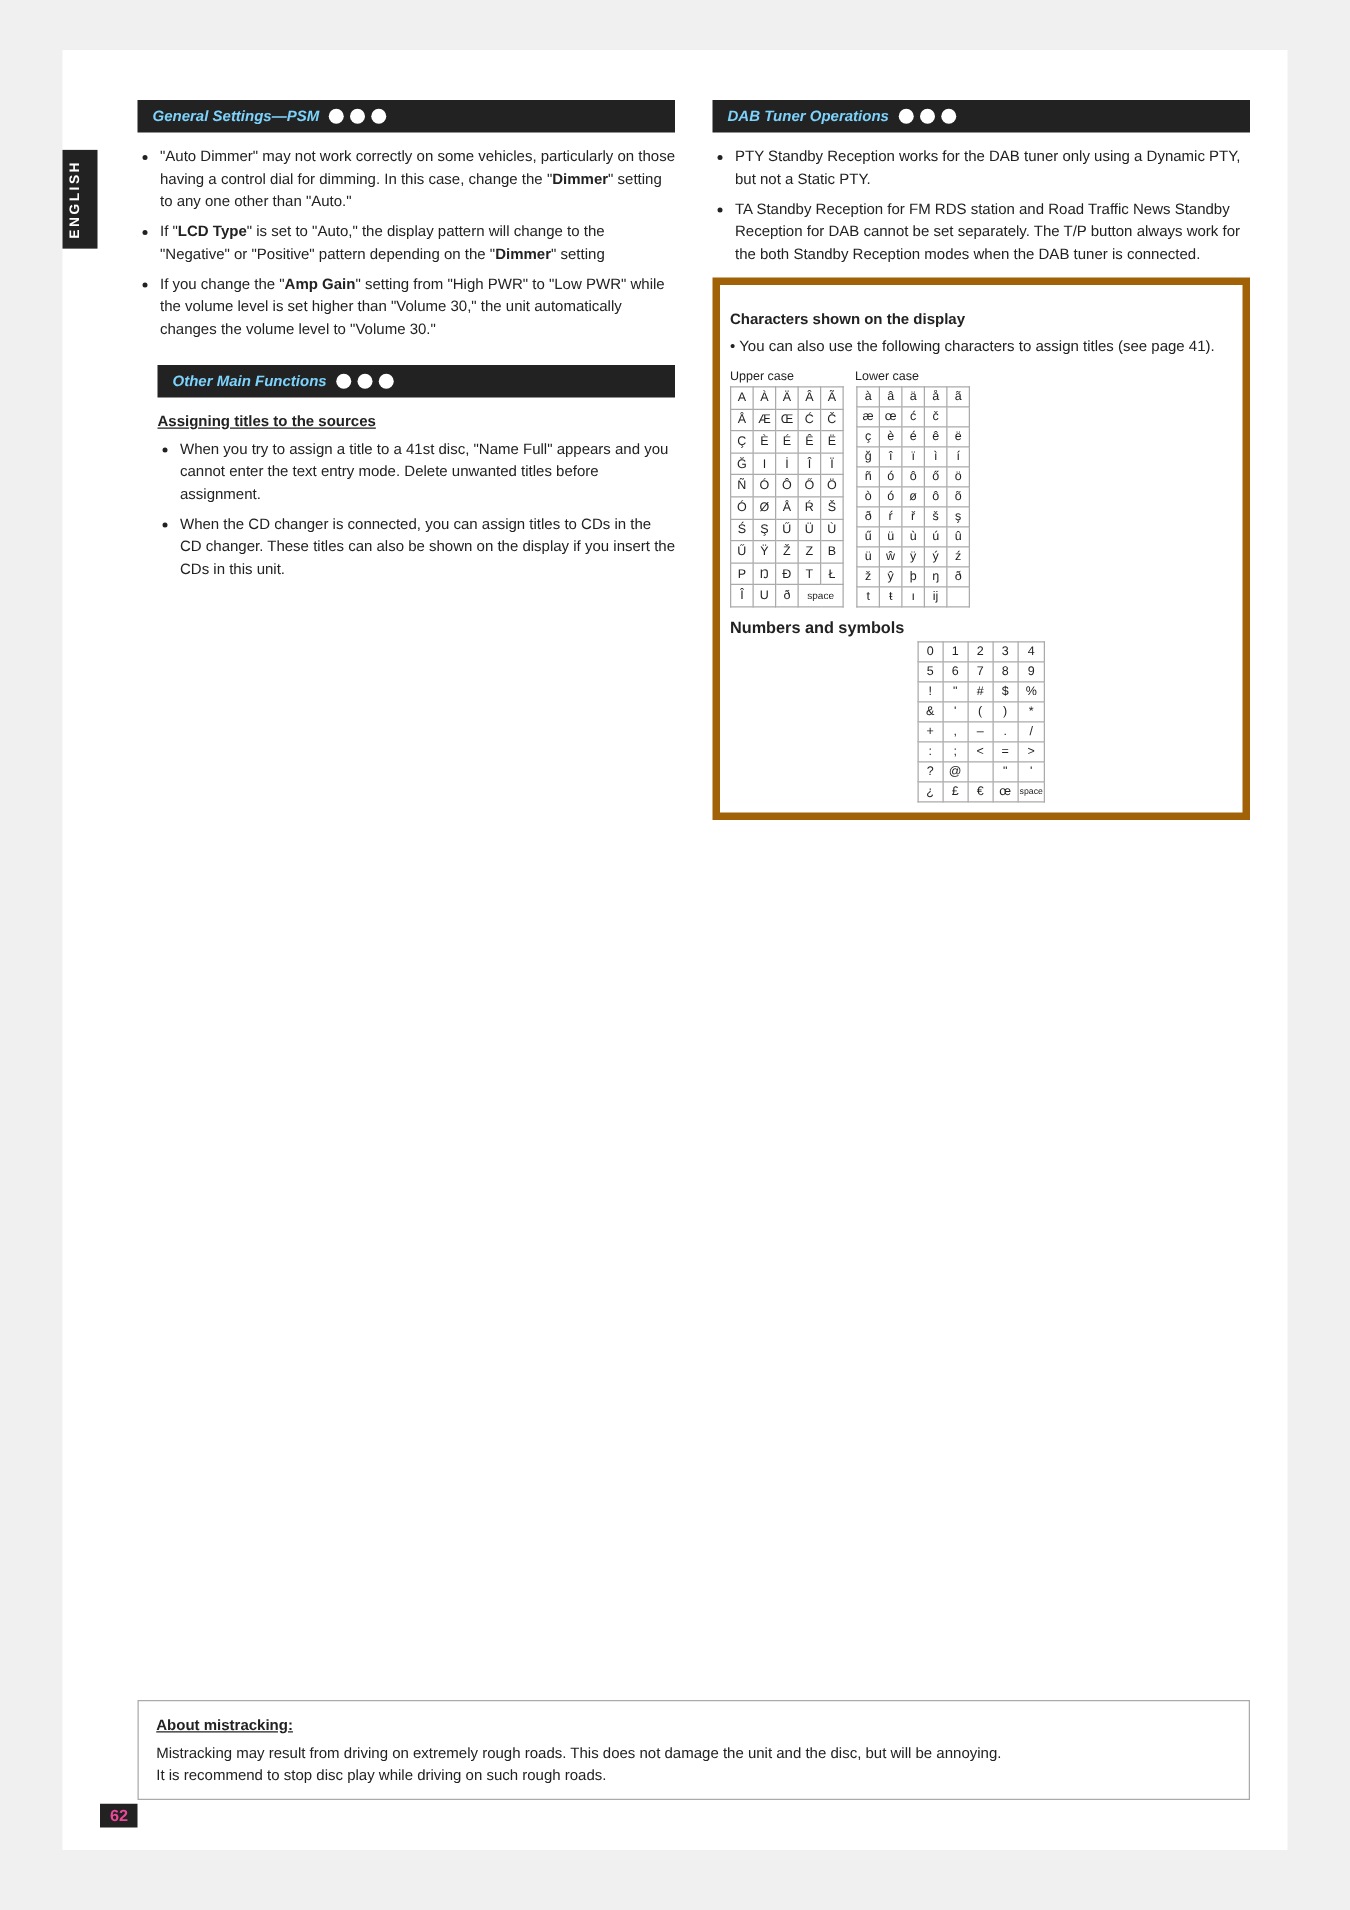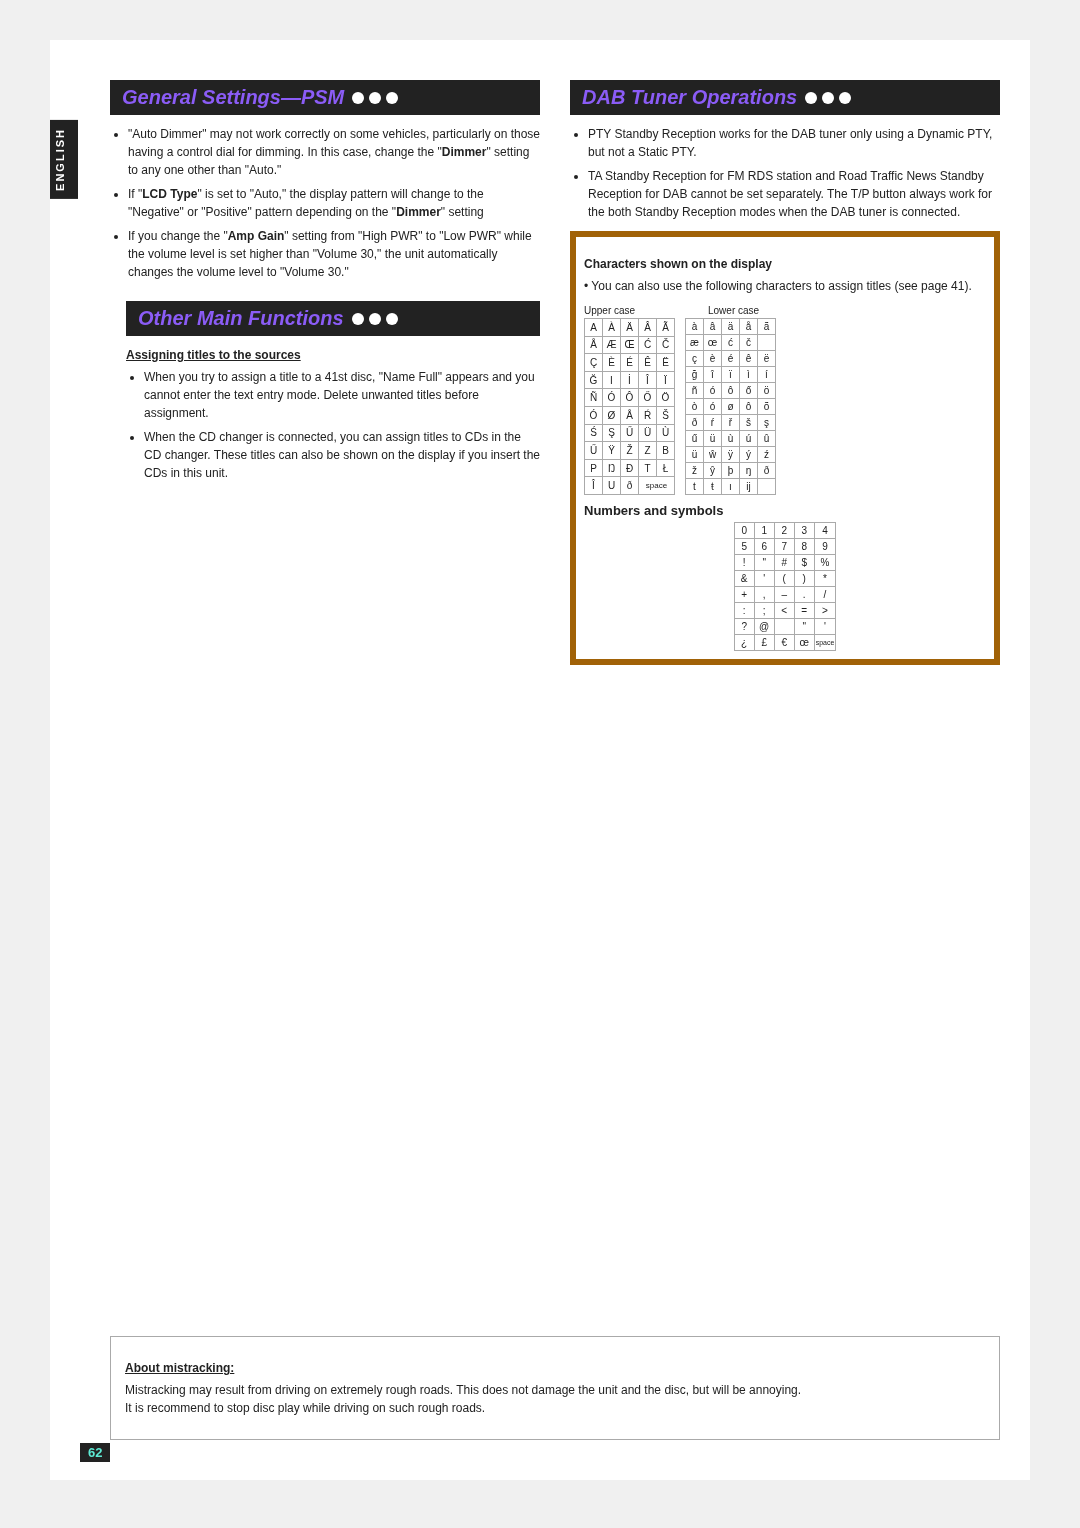--- a/index.html
+++ b/index.html
@@ -51,24 +51,24 @@
       flex: 1;
     }
     .col-left, .col-right {
       flex: 1;
     }
     
     .section-header {
       display: flex;
       align-items: center;
       background: #222;
-      color: #8b5cf6;
+      color: #7dd3fc;
       padding: 6px 12px;
       margin-bottom: 10px;
-      font-size: 20px;
+      font-size: 12px;
       font-weight: bold;
       font-style: italic;
       position: relative;
     }
     .section-header .dots {
       margin-left: 8px;
       display: flex;
       gap: 5px;
     }
     .dot {
@@ -135,45 +135,45 @@
     .num-sym-table td {
       border: 1px solid #aaa;
       width: 20px;
       height: 16px;
       text-align: center;
       padding: 1px;
     }
     
     .mistracking-box {
       border: 1px solid #aaa;
-      padding: 22px 14px;
+      padding: 10px 14px;
       margin-top: 20px;
       font-size: 12px;
       line-height: 1.5;
     }
     .mistracking-title {
       font-weight: bold;
       text-decoration: underline;
       margin-bottom: 4px;
       font-size: 12px;
     }
     
     .page-number {
       position: absolute;
       bottom: 18px;
       left: 30px;
       font-size: 13px;
       font-weight: bold;
       background: #222;
-      color: #5eead4;
+      color: #ec4899;
       padding: 2px 8px;
     }
     .upper-lower-labels {
       display: flex;
-      gap: 24px;
+      gap: 0;
       margin-bottom: 2px;
     }
     .upper-lower-labels span {
       font-size: 10px;
     }
   </style>
 </head>
 <body>
 
 <div class="page">

